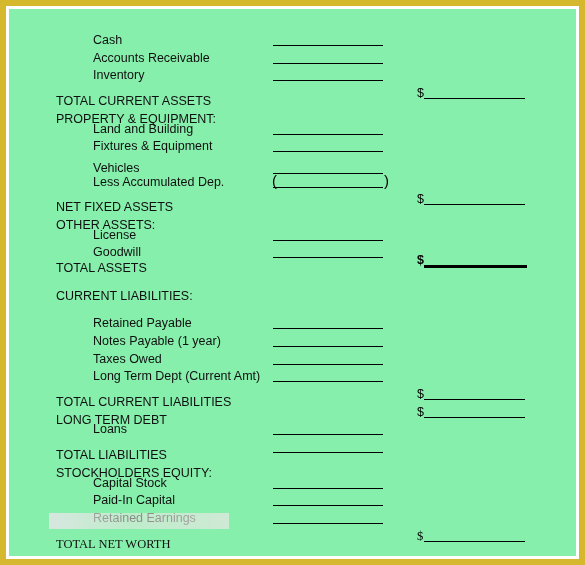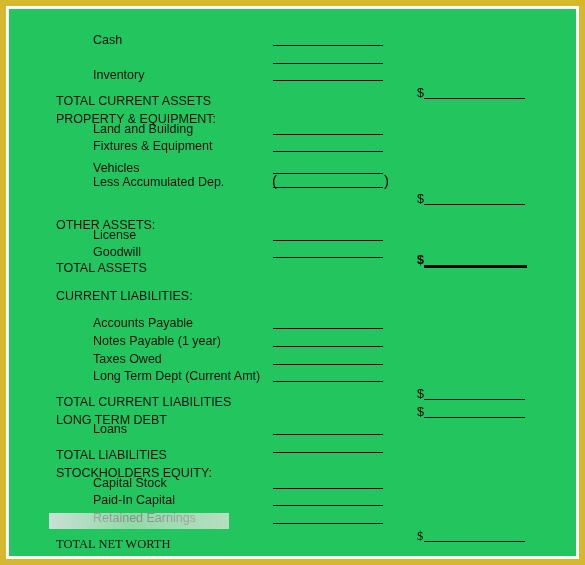--- a/index.html
+++ b/index.html
@@ -23,21 +23,21 @@
     height: 565px;
     border: 6px solid #d6b82e;
     background: #ffffff;
   }
   #sheet-page {
     position: absolute;
     left: 3px;
     top: 3px;
     right: 3px;
     bottom: 3px;
-    background: #22c55e;
+    background: #86efac;
   }
 
   
   .row {
     position: absolute;
     left: 0;
     width: 100%;
     height: 18px;
   }
   .label {
@@ -110,20 +110,21 @@
 <body>
 
 <div id="sheet-frame">
   <div id="sheet-page">
     <div id="rows-container">
         <div class="row" style="top: 22px;">
           <span class="label lvl1">Cash</span>
           <span class="mid-line"></span>
         </div>
         <div class="row" style="top: 39.7px;">
+          <span class="label lvl1">Accounts Receivable</span>
           <span class="mid-line"></span>
         </div>
         <div class="row" style="top: 57.4px;">
           <span class="label lvl1">Inventory</span>
           <span class="mid-line"></span>
         </div>
         <div class="row" style="top: 75.1px;">
           <span class="label lvl0">TOTAL CURRENT ASSETS</span>
           <span class="right-dollar">$</span>
           <span class="right-line"></span>
@@ -143,20 +144,21 @@
           <span class="label lvl1">Vehicles</span>
           <span class="mid-line"></span>
         </div>
         <div class="row" style="top: 163.6px;">
           <span class="label lvl1">Less Accumulated Dep.</span>
           <span class="mid-line"></span>
           <span class="paren open">(</span>
           <span class="paren close">)</span>
         </div>
         <div class="row" style="top: 181.3px;">
+          <span class="label lvl0">NET FIXED ASSETS</span>
           <span class="right-dollar">$</span>
           <span class="right-line"></span>
         </div>
         <div class="row" style="top: 199px;">
           <span class="label lvl0">OTHER ASSETS:</span>
         </div>
         <div class="row" style="top: 216.7px;">
           <span class="label lvl1">License</span>
           <span class="mid-line"></span>
         </div>
@@ -170,21 +172,21 @@
           <span class="right-line strong"></span>
         </div>
         <div class="row" style="top: 269.8px;">
           <span class="label lvl0">CURRENT LIABILITIES:</span>
         </div>
         <div class="row" style="top: 287.5px; margin-top: 35px;">
           <span class="label lvl1">Notes Payable (1 year)</span>
           <span class="mid-line"></span>
         </div>
         <div class="row" style="top: 305.2px;">
-          <span class="label lvl1">Accounts Payable</span>
+          <span class="label lvl1">Retained Payable</span>
           <span class="mid-line"></span>
         </div>
         <div class="row" style="top: 322.9px;">
           <span class="mid-line"></span>
         </div>
         <div class="row" style="top: 340.6px;">
           <span class="label lvl1">Taxes Owed</span>
           <span class="mid-line"></span>
         </div>
         <div class="row" style="top: 358.3px;">

